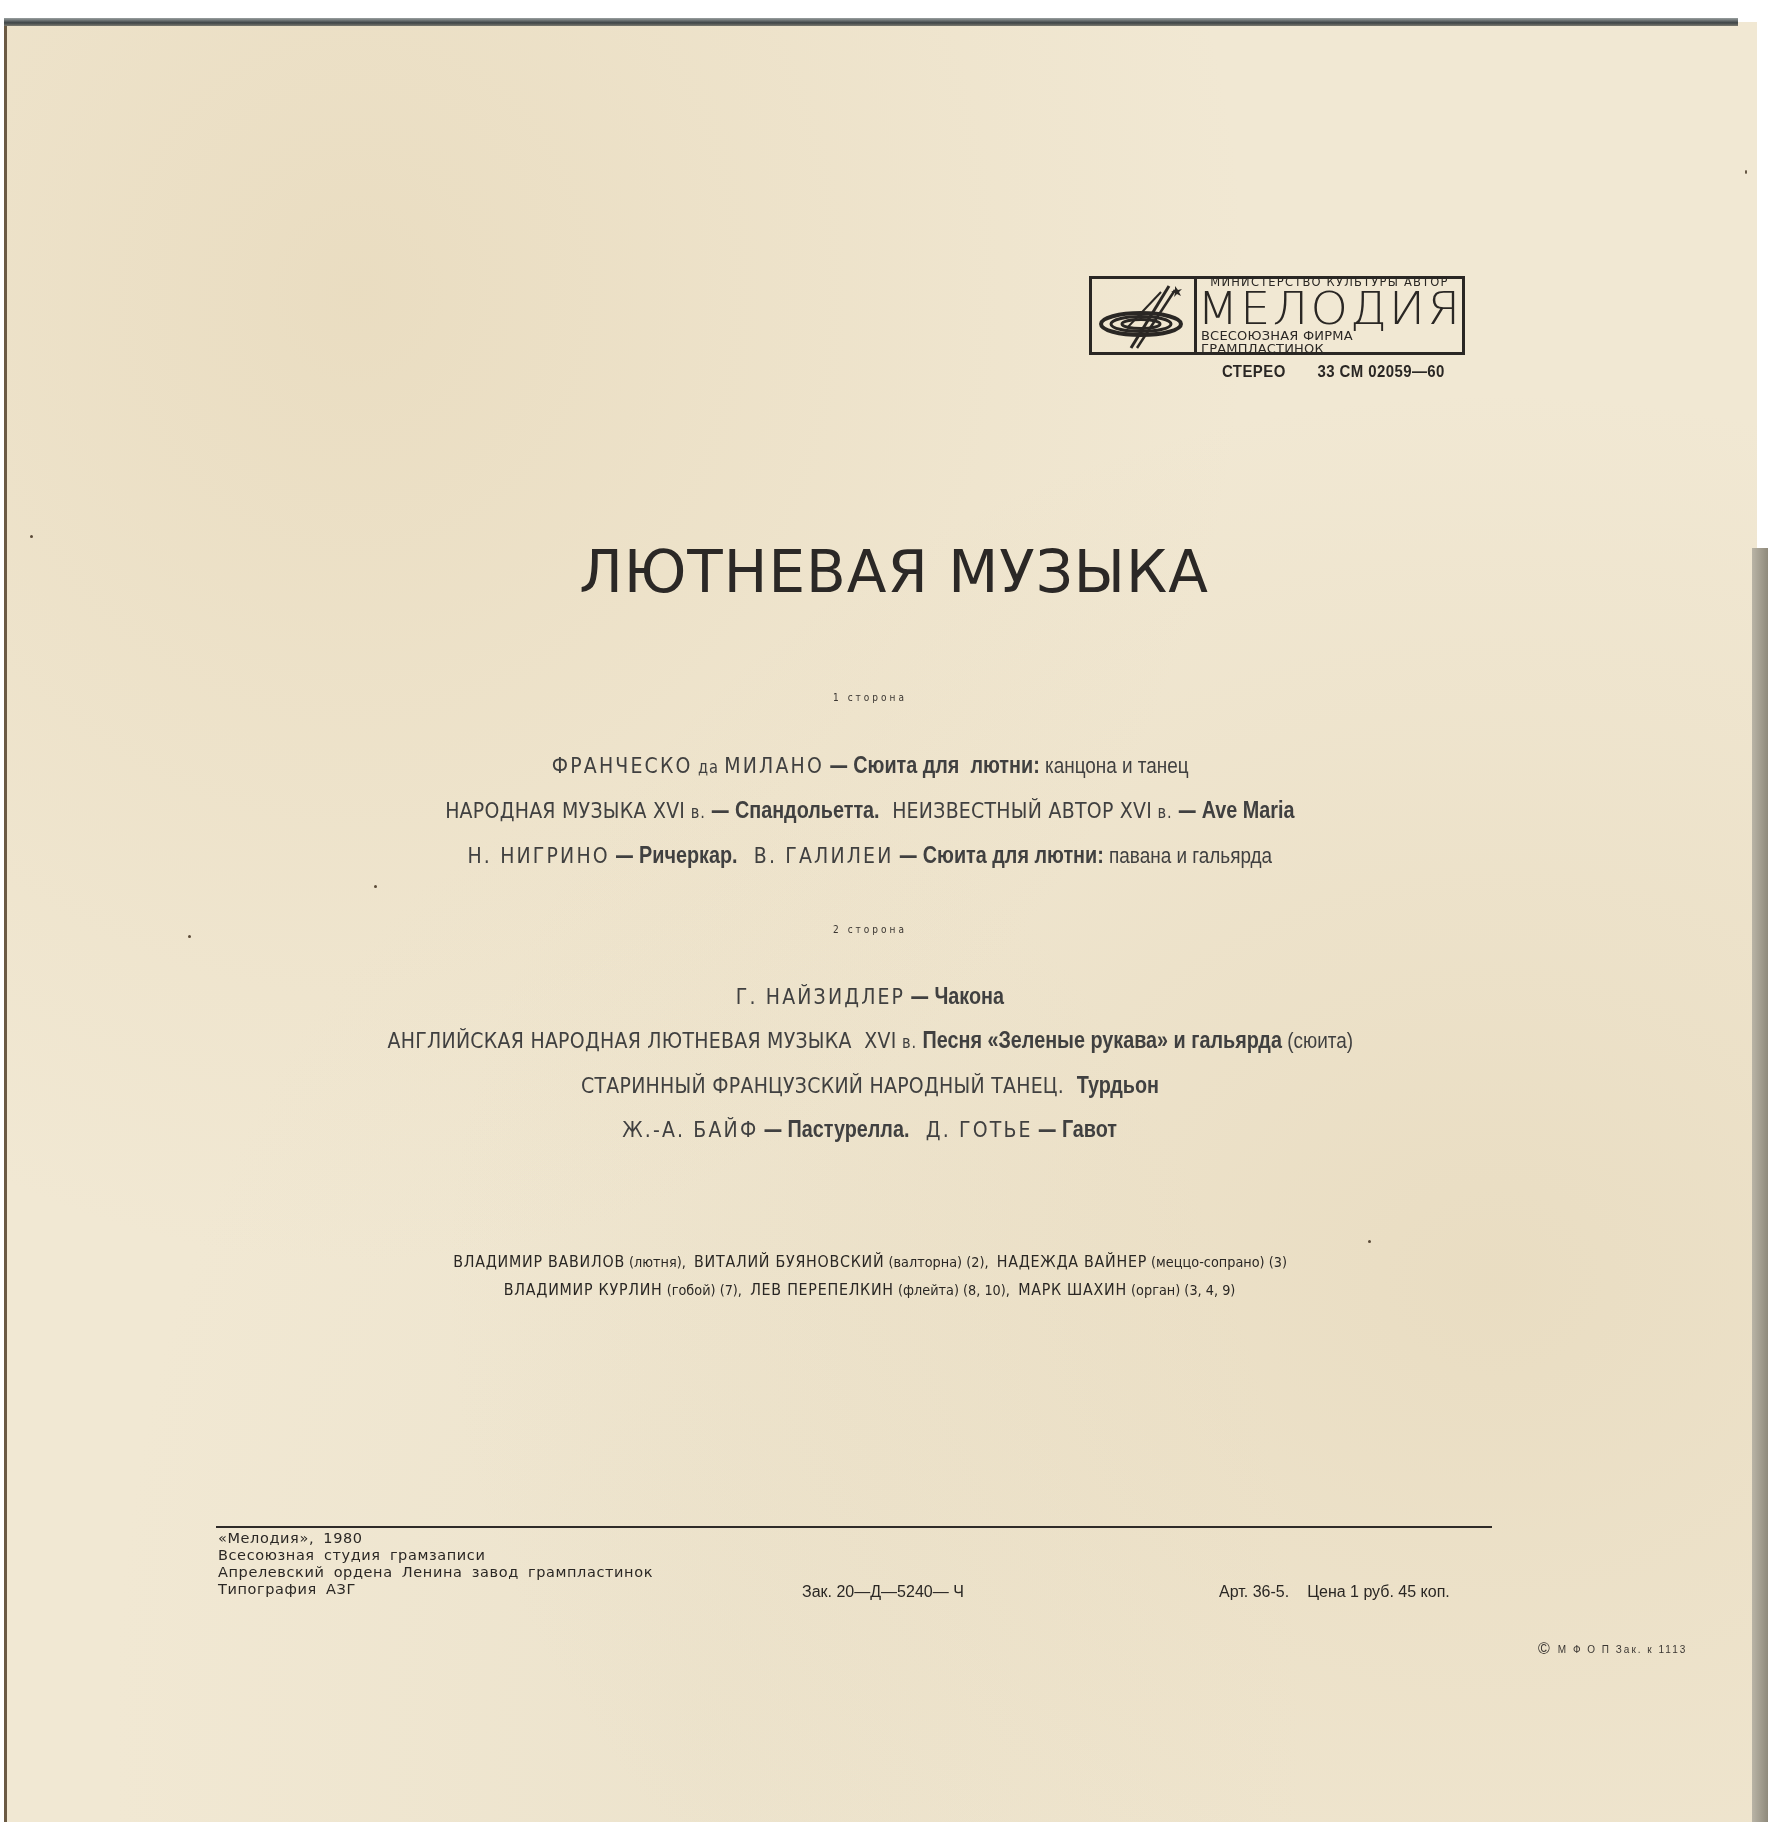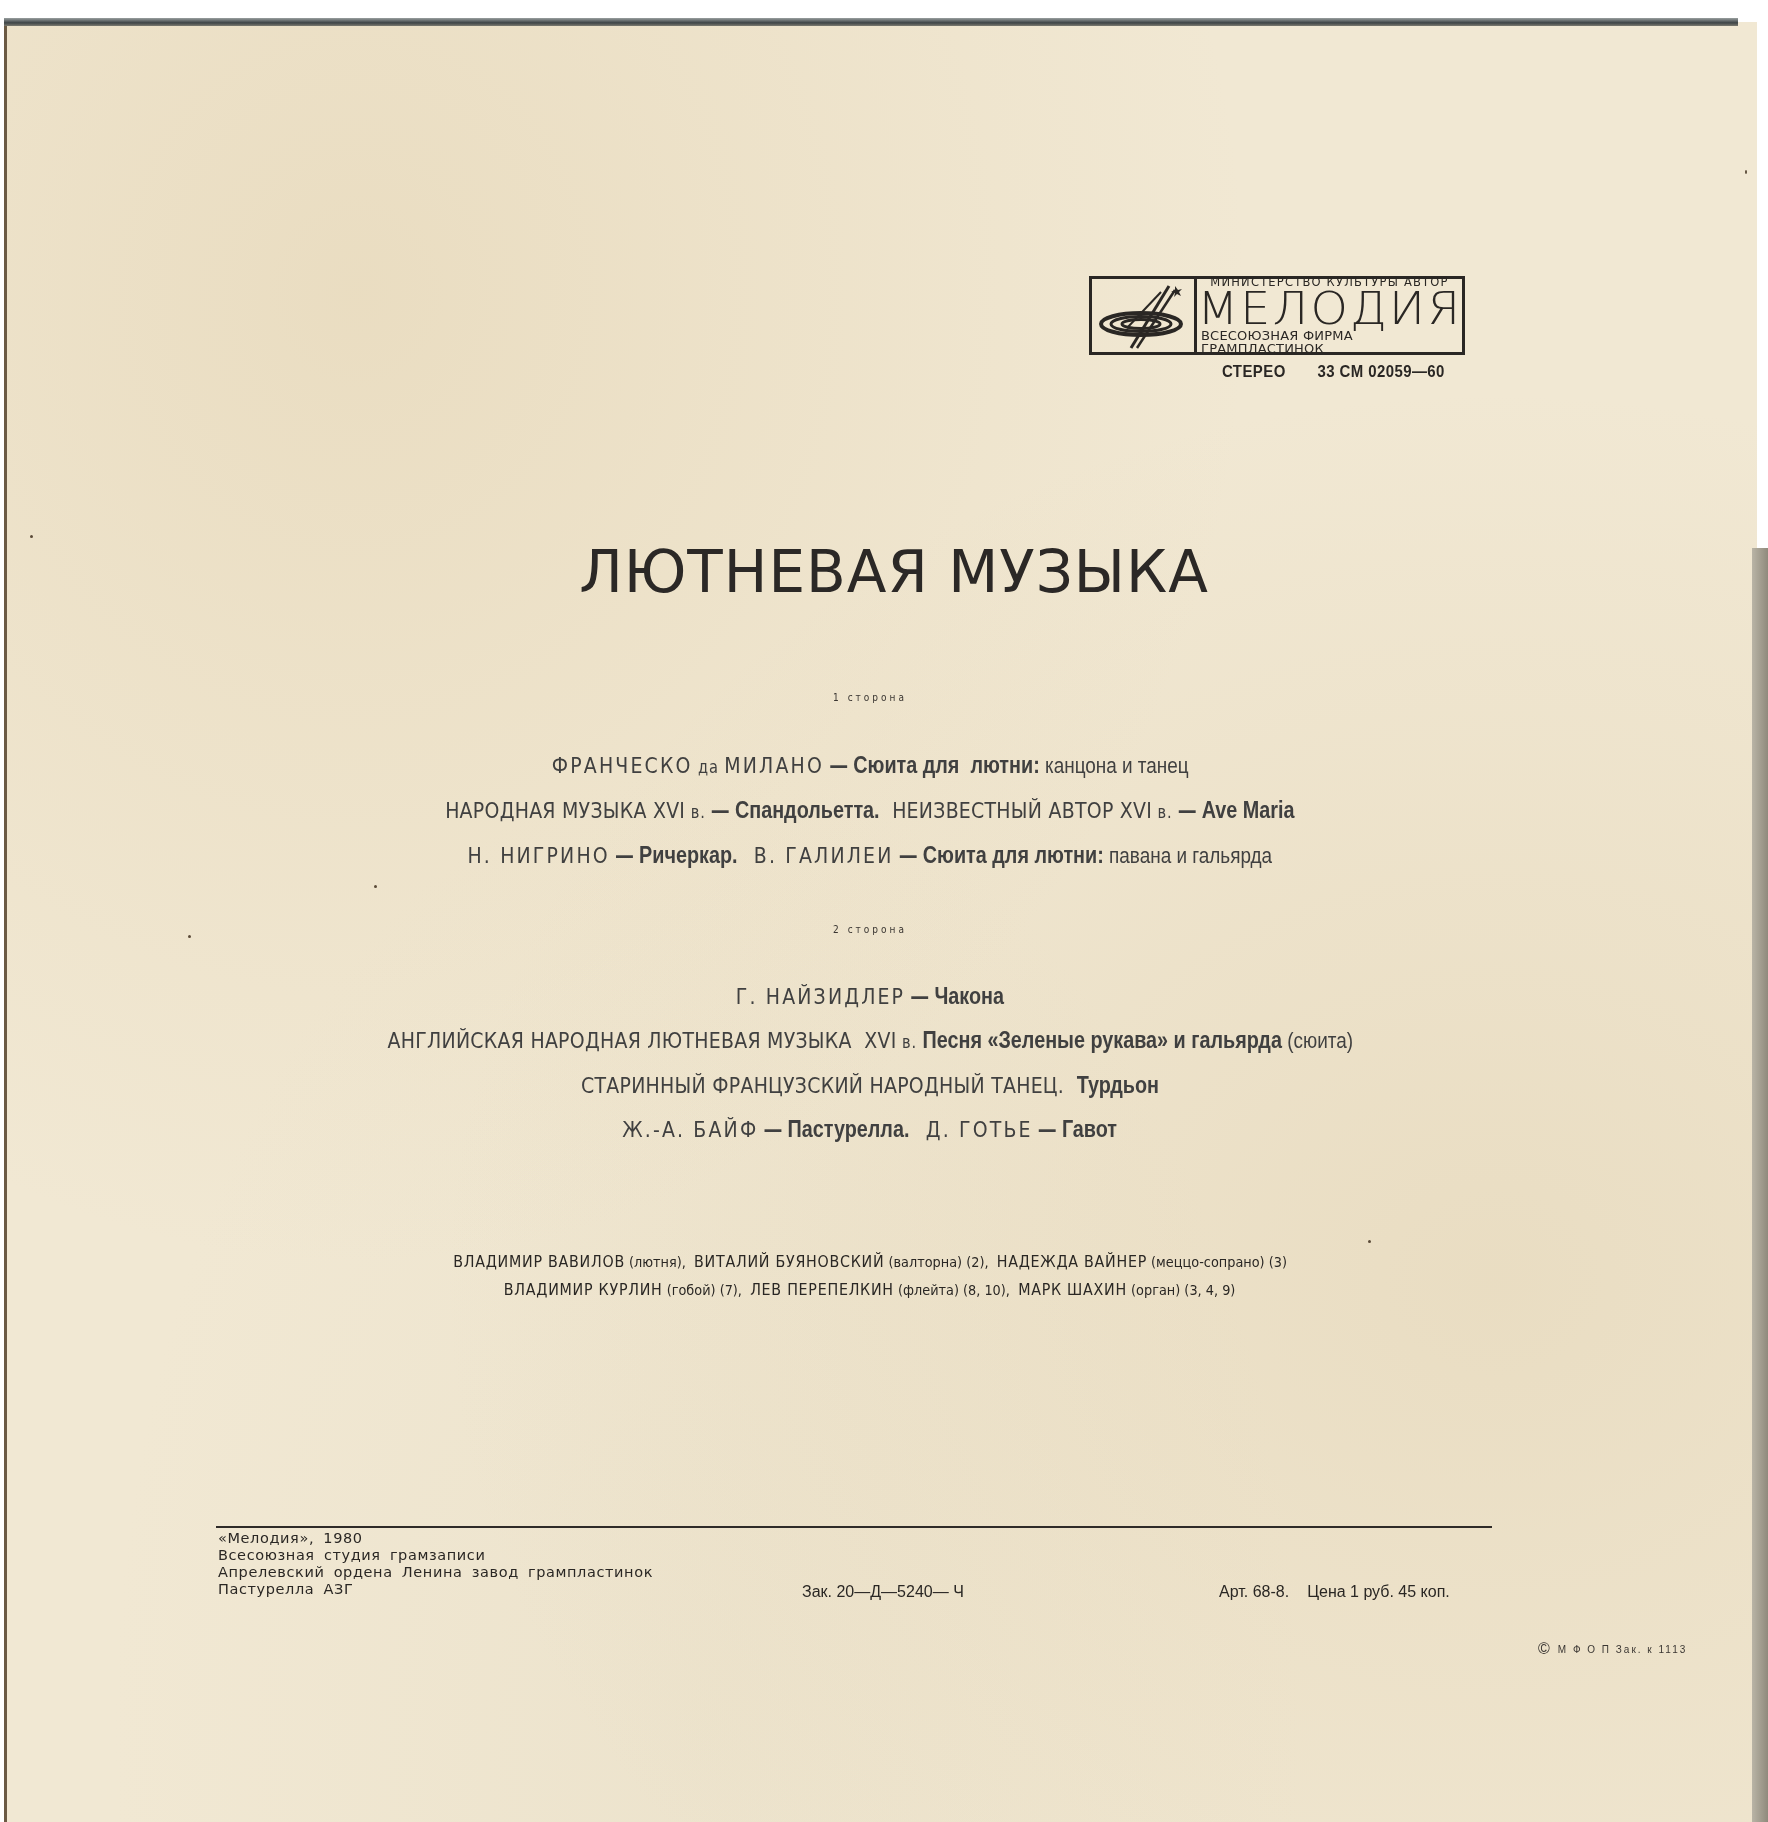--- a/index.html
+++ b/index.html
@@ -293,23 +293,23 @@
 <div class="performers" style="top:1248px;">
   <span class="perf-line"><span class="perf-inner"><span class="perf-name">ВЛАДИМИР ВАВИЛОВ</span><span class="perf-role" style="white-space: pre;"> (лютня),  </span><span class="perf-name">ВИТАЛИЙ БУЯНОВСКИЙ</span><span class="perf-role" style="white-space: pre;"> (валторна) (2),  </span><span class="perf-name">НАДЕЖДА ВАЙНЕР</span><span class="perf-role" style="white-space: pre;"> (меццо-сопрано) (3)</span></span></span>
   <span class="perf-line"><span class="perf-inner"><span class="perf-name">ВЛАДИМИР КУРЛИН</span><span class="perf-role" style="white-space: pre;"> (гобой) (7),  </span><span class="perf-name">ЛЕВ ПЕРЕПЕЛКИН</span><span class="perf-role" style="white-space: pre;"> (флейта) (8, 10),  </span><span class="perf-name">МАРК ШАХИН</span><span class="perf-role" style="white-space: pre;"> (орган) (3, 4, 9)</span></span></span>
 </div>
 
 <div class="footer-rule"></div>
 <div class="footer-left">
   <div>«Мелодия», 1980</div>
   <div>Всесоюзная студия грамзаписи</div>
   <div>Апрелевский ордена Ленина завод грампластинок</div>
-  <div>Пастурелла АЗГ</div>
+  <div>Типография АЗГ</div>
 </div>
 <div class="footer-order">Зак. 20—Д—5240— Ч</div>
 <div class="footer-right">
-  <span>Арт. 68-8.</span>
+  <span>Арт. 36-5.</span>
   <span>Цена 1 руб. 45 коп.</span>
 </div>
 <div class="printer-mark">
   <span class="copyright-icon">©</span>
   <span>М Ф О П  Зак. к 1113</span>
 </div>
 
 </body></html>

